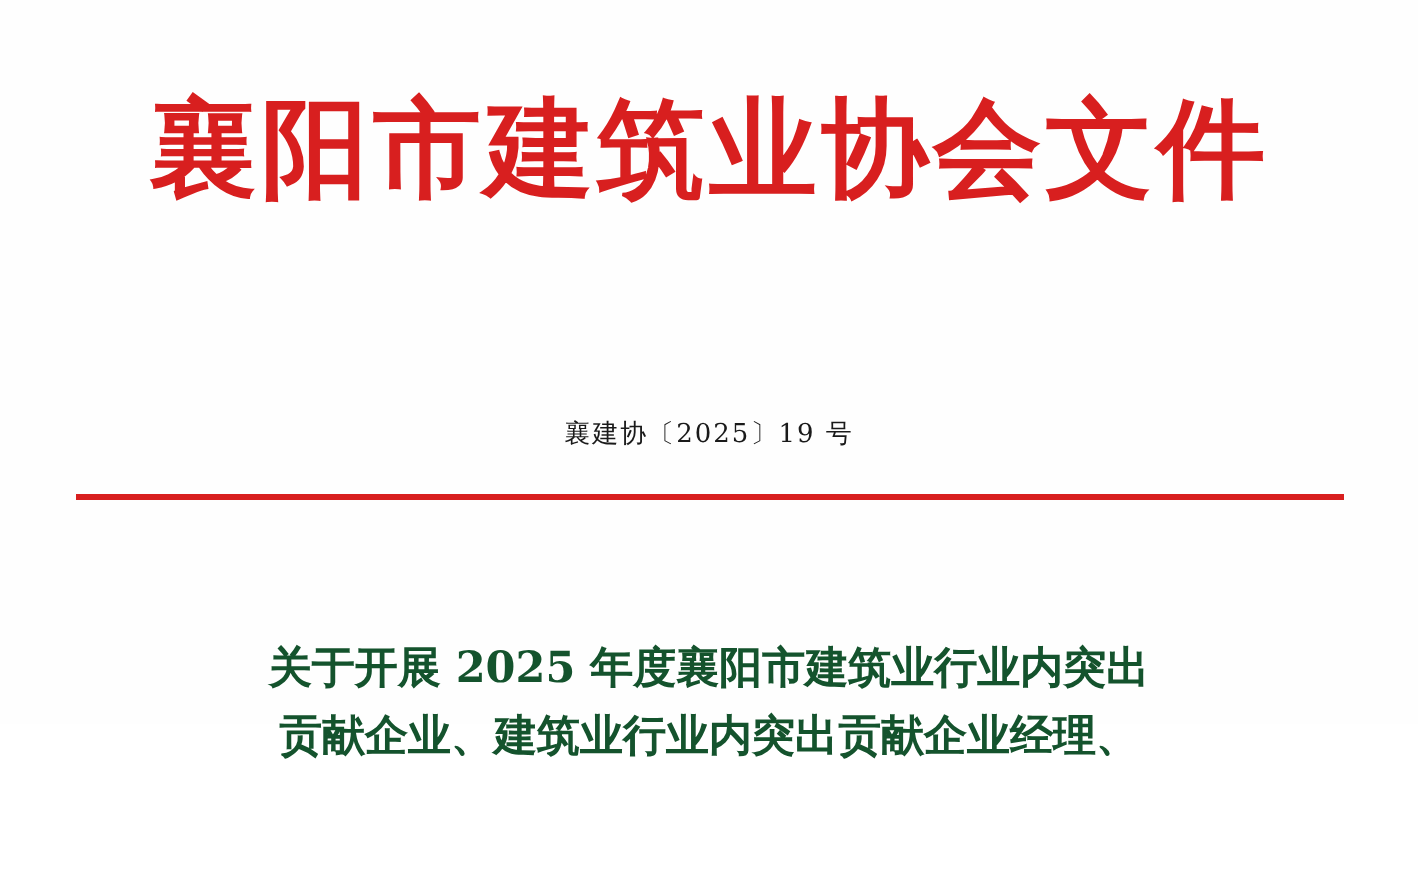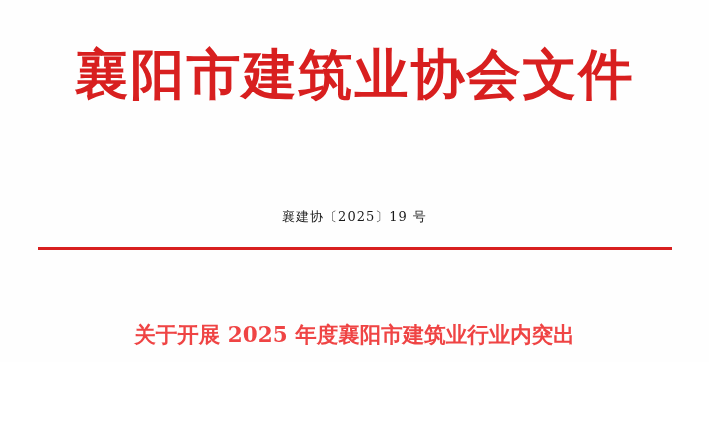--- a/index.html
+++ b/index.html
@@ -52,21 +52,21 @@
     width: 634px;
     height: 3px;
     background: #d81f1f;
   }
   .subject {
     position: absolute;
     top: 318px;
     left: 60px;
     width: 589px;
     text-align: center;
-    color: #ef4444;
+    color: #14532d;
     font-family: "DejaVu Serif", serif;
     font-weight: bold;
     font-size: 21.5px;
     line-height: 1.58;
   }
   .subject-line {
     display: block;
     white-space: nowrap;
   }
 </style>
@@ -76,15 +76,16 @@
 <div class="page">
 
   <div class="doc-title">襄阳市建筑业协会文件</div>
 
   <div class="doc-number">襄建协〔2025〕19 号</div>
 
   <div class="red-rule"></div>
 
   <div class="subject">
     <span class="subject-line">关于开展 2025 年度襄阳市建筑业行业内突出</span>
+    <span class="subject-line">贡献企业、建筑业行业内突出贡献企业经理、</span>
   </div>
 
 </div>
 
 </body></html>

